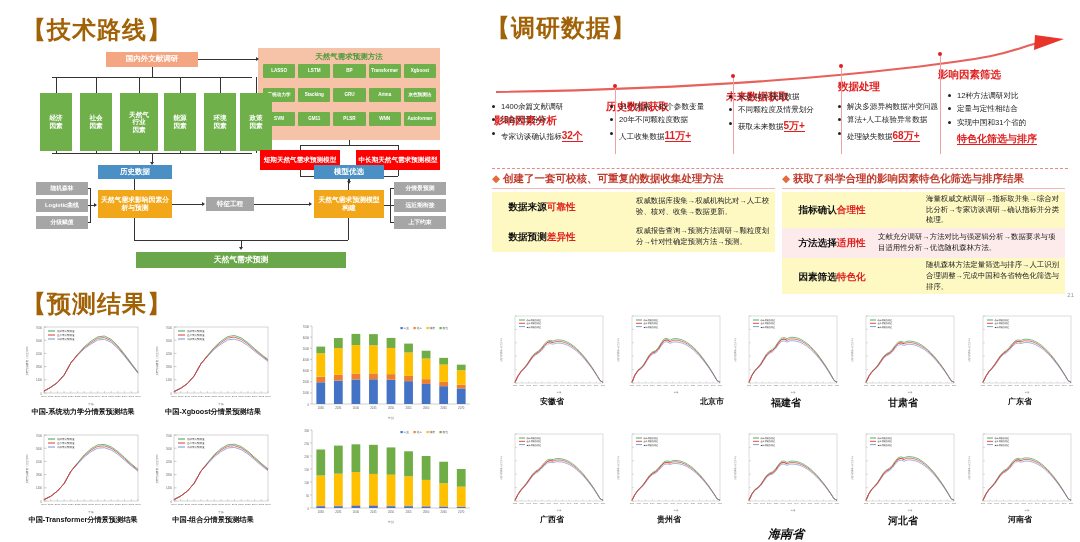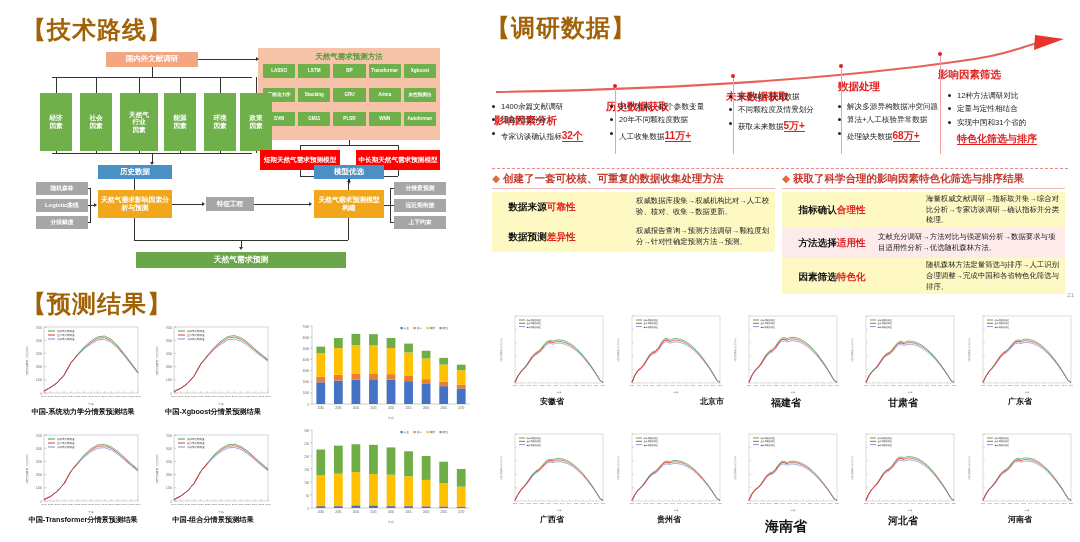--- a/index.html
+++ b/index.html
@@ -1106,21 +1106,21 @@
           <path d="M18.0 70.3 L20.9 64.0 L23.9 59.9 L26.8 57.8 L29.7 55.0 L32.7 50.5 L35.6 46.3 L38.5 44.1 L41.5 42.9 L44.4 40.3 L47.3 36.1 L50.3 32.8 L53.2 32.4 L56.1 33.8 " fill="none" stroke="#e8413a" stroke-width="0.85"></path>
           <line x1="22" y1="8" x2="28" y2="8" stroke="#3aa34a" stroke-width="0.9"></line>
           <text x="29.5" y="9" font-size="2.1" fill="#444">低碳情景预测值</text>
           <line x1="22" y1="11.3" x2="28" y2="11.3" stroke="#d93a34" stroke-width="0.9"></line>
           <text x="29.5" y="12.3" font-size="2.1" fill="#444">基准情景预测值</text>
           <line x1="22" y1="14.6" x2="28" y2="14.6" stroke="#7a8fd0" stroke-width="0.9"></line>
           <text x="29.5" y="15.6" font-size="2.1" fill="#444">高碳情景预测值</text>
           <text x="62" y="81" font-size="2.3" fill="#666" text-anchor="middle">年份</text>
           <text x="5" y="37.5" font-size="2.1" fill="#666" text-anchor="middle" transform="rotate(-90 5 37.5)">天然气消费量（亿立方米）</text>
         </svg>
-        <div class="chart-cap" style="font-size:14px;margin-top:6px;">海南省</div>
+        <div class="chart-cap" style="font-size:12px;margin-top:14px;font-style:italic;">海南省</div>
       </div>
       <div class="chart-card" style="left: 848px; top: 430px;">
         <svg width="110" height="82">
           <rect x="18" y="4" width="88" height="67" fill="#fff" stroke="#bbb" stroke-width="0.5"></rect>
           <line x1="18" y1="71" x2="20" y2="71" stroke="#aaa" stroke-width="0.4"></line>
           <line x1="18" y1="57.6" x2="20" y2="57.6" stroke="#aaa" stroke-width="0.4"></line>
           <line x1="18" y1="44.2" x2="20" y2="44.2" stroke="#aaa" stroke-width="0.4"></line>
           <line x1="18" y1="30.799999999999997" x2="20" y2="30.799999999999997" stroke="#aaa" stroke-width="0.4"></line>
           <line x1="18" y1="17.4" x2="20" y2="17.4" stroke="#aaa" stroke-width="0.4"></line>
           <line x1="18" y1="4" x2="20" y2="4" stroke="#aaa" stroke-width="0.4"></line>

